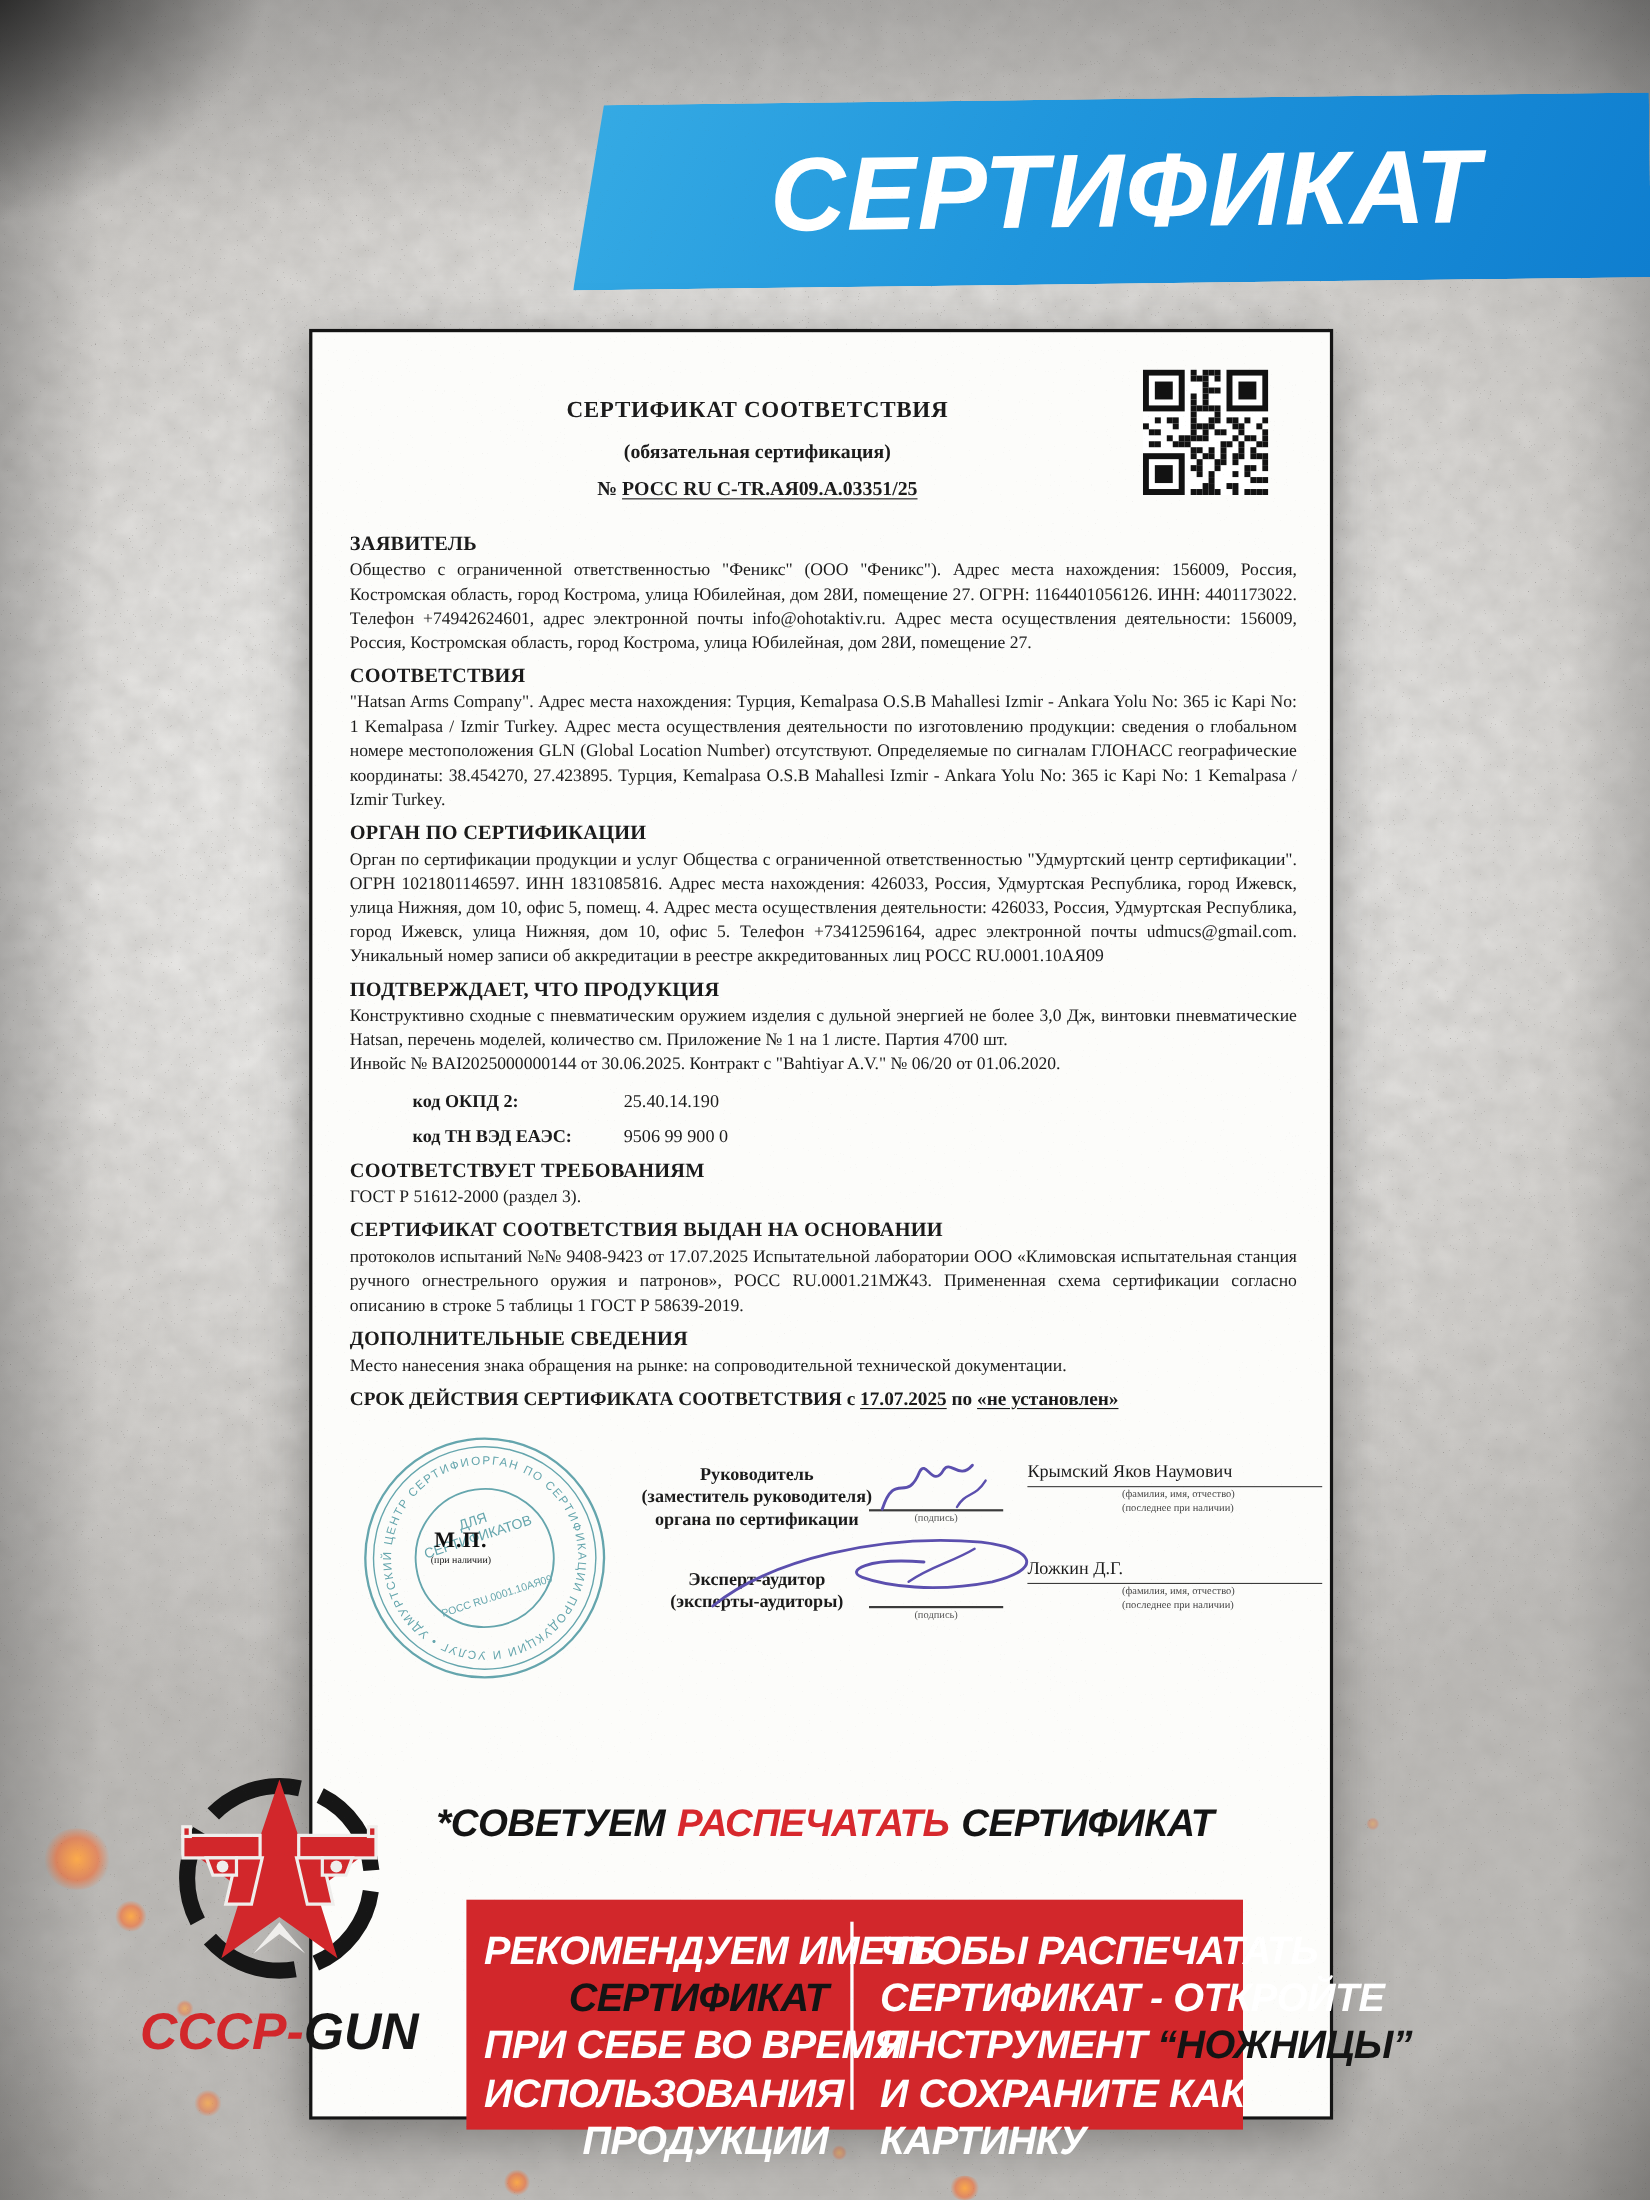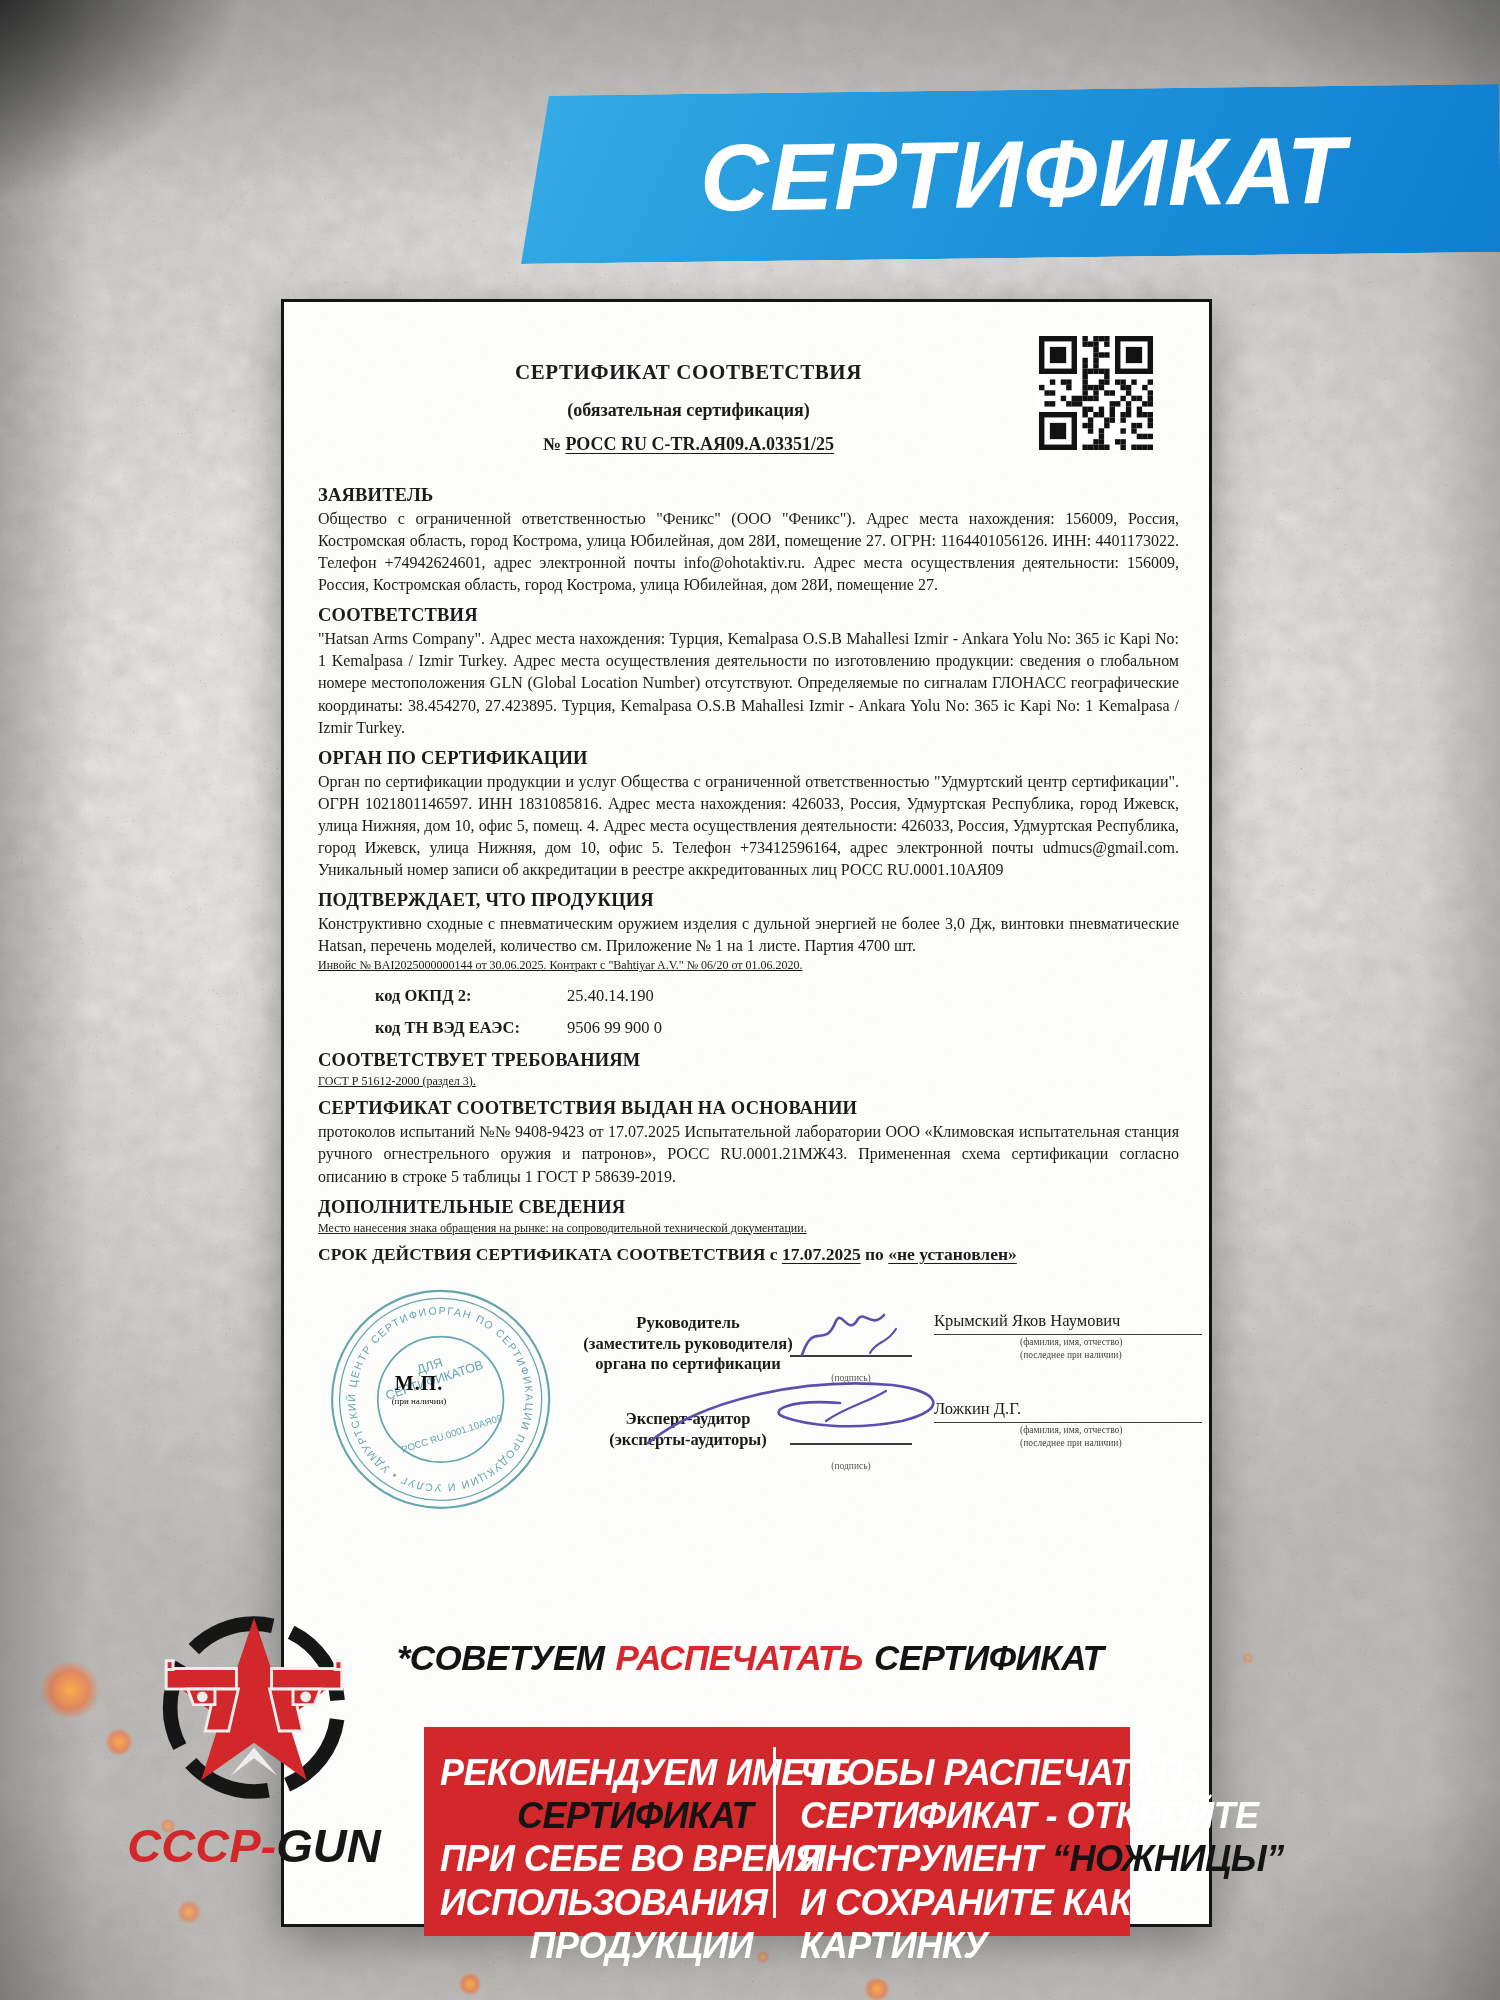--- a/index.html
+++ b/index.html
@@ -36,21 +36,21 @@
   .sheet-inner{position:relative;padding:46px 30px 0 34px;height:100%;box-sizing:border-box;}
   .qr{position:absolute;right:56px;top:34px;width:114px;height:114px;}
   .title-block{text-align:center;margin:12px 180px 0 60px;}
   .doc-title{font-size:21px;font-weight:700;letter-spacing:.6px;}
   .doc-sub{font-size:18px;font-weight:700;margin-top:15px;}
   .doc-num{font-size:18px;font-weight:600;margin-top:13px;}
   .u{text-decoration:underline;text-underline-offset:3px;}
   .sections{margin-top:30px;}
   .sec-h{font-size:18.5px;font-weight:700;margin:9px 0 2px;letter-spacing:.2px;}
   .body-p{font-size:16px;line-height:1.38;text-align:justify;margin:0;}
-  .plain-p{font-size:12px;line-height:1.38;margin:0;text-decoration:underline;}
+  .plain-p{font-size:16px;line-height:1.38;margin:0;}
   .codes{margin:12px 0 4px 57px;}
   .code-row{display:flex;margin-bottom:12px;}
   .code-label{font-weight:700;width:136px;font-size:16.5px;white-space:nowrap;}
   .code-value{font-size:16.5px;margin-left:56px;}
   .validity{margin-top:8px;font-size:17.5px;}
   .validity b{font-weight:700;}
   .validity .u{font-weight:600;}
 
   
   .sig-area{position:relative;height:230px;margin-top:22px;}
@@ -60,21 +60,21 @@
   .mp-t{font-weight:700;font-size:20px;letter-spacing:1px;}
   .mp-n{font-size:9px;margin-top:1px;}
   .role{position:absolute;left:252px;width:236px;text-align:center;font-weight:700;
     font-size:16.5px;line-height:1.25;}
   .role-1{top:26px;} .role-2{top:122px;}
   .sigline{position:absolute;left:472px;width:122px;}
   .sigline-1{top:18px;} .sigline-2{top:106px;}
   .sig-rule{height:50px;border-bottom:2px solid #3b3b3b;position:relative;}
   .sig-rule svg{position:absolute;left:-12px;bottom:-6px;overflow:visible;}
   .sigline-2 .sig-rule svg{left:-150px;}
-  .sig-cap{text-align:center;font-size:9.5px;color:#555;margin-top:16px;}
+  .sig-cap{text-align:center;font-size:9.5px;color:#555;margin-top:2px;}
   .namecol{position:absolute;left:616px;width:268px;}
   .name-1{top:24px;} .name-2{top:112px;}
   .name-t{font-size:16.5px;border-bottom:1.5px solid #3b3b3b;padding-bottom:3px;}
   .name-cap{font-size:9.5px;color:#444;line-height:1.3;padding-left:86px;margin-top:1px;}
 
   
   .advice{position:absolute;left:0;top:1638px;width:100%;z-index:5;display:flex;
     justify-content:center;gap:11px;font-style:italic;font-weight:900;font-size:35px;
     color:#141414;letter-spacing:-0.5px;}
   .advice .red{color:#d7282d;}

